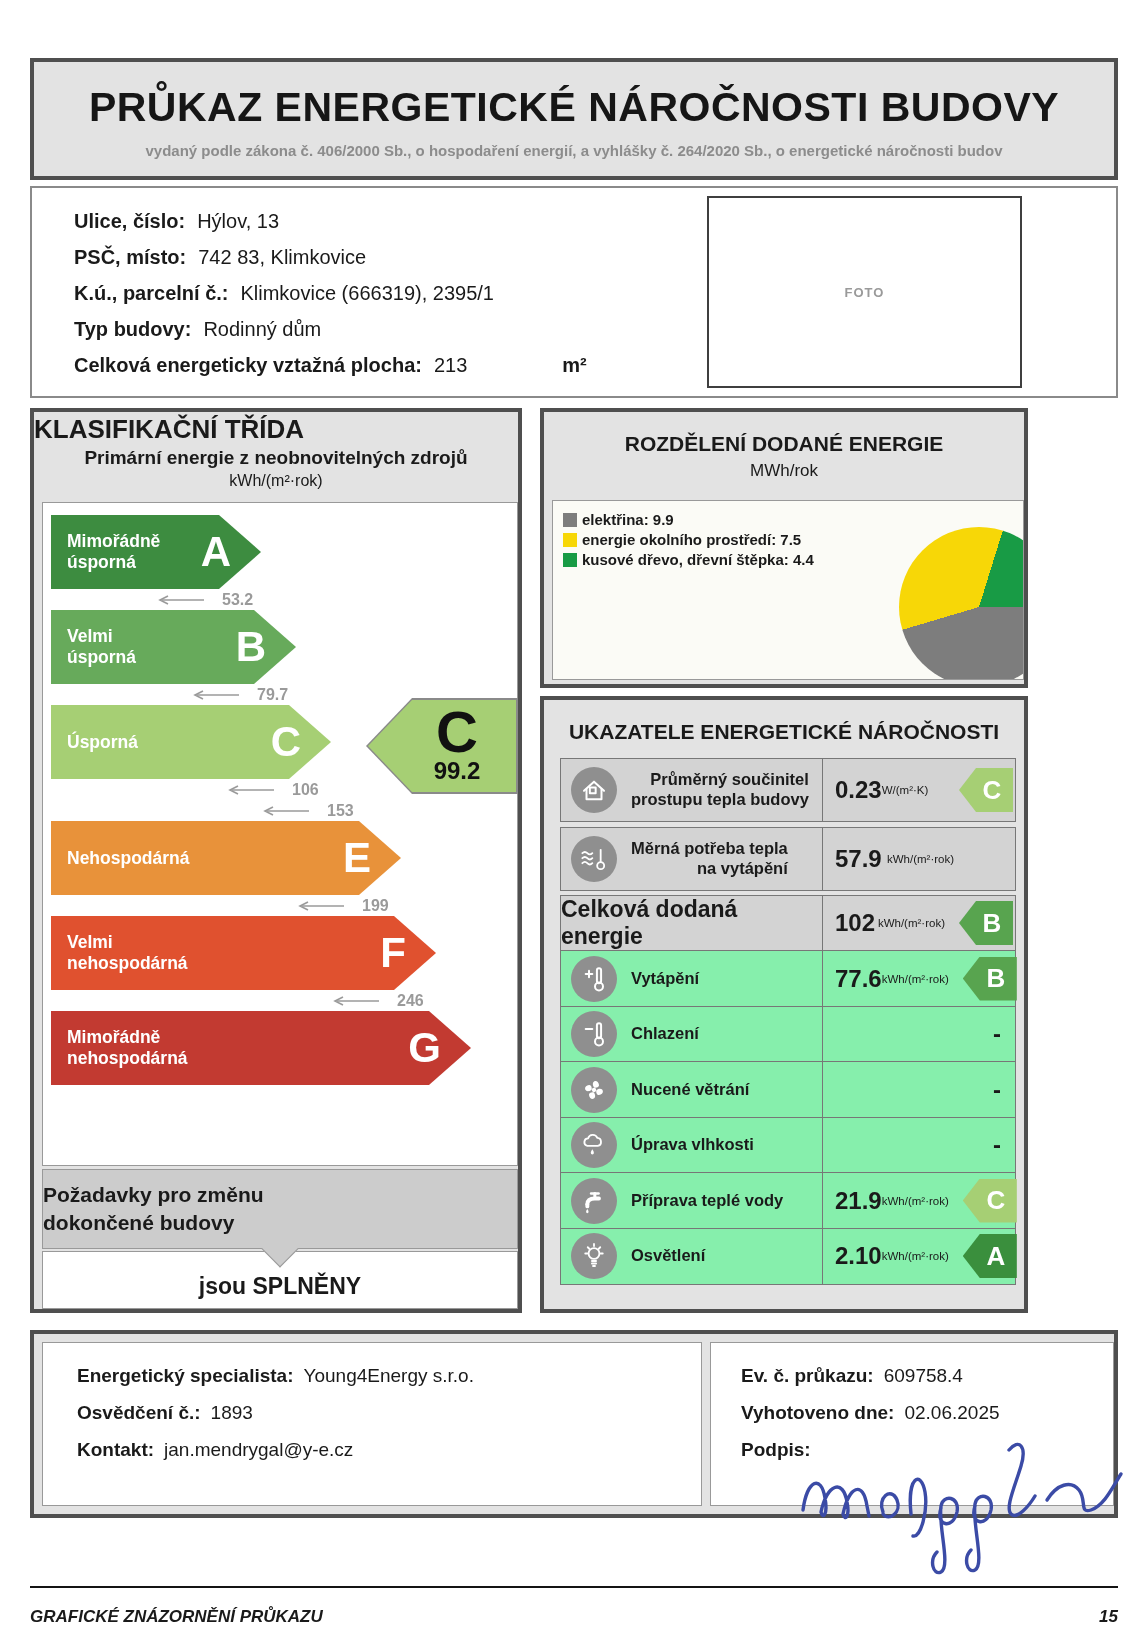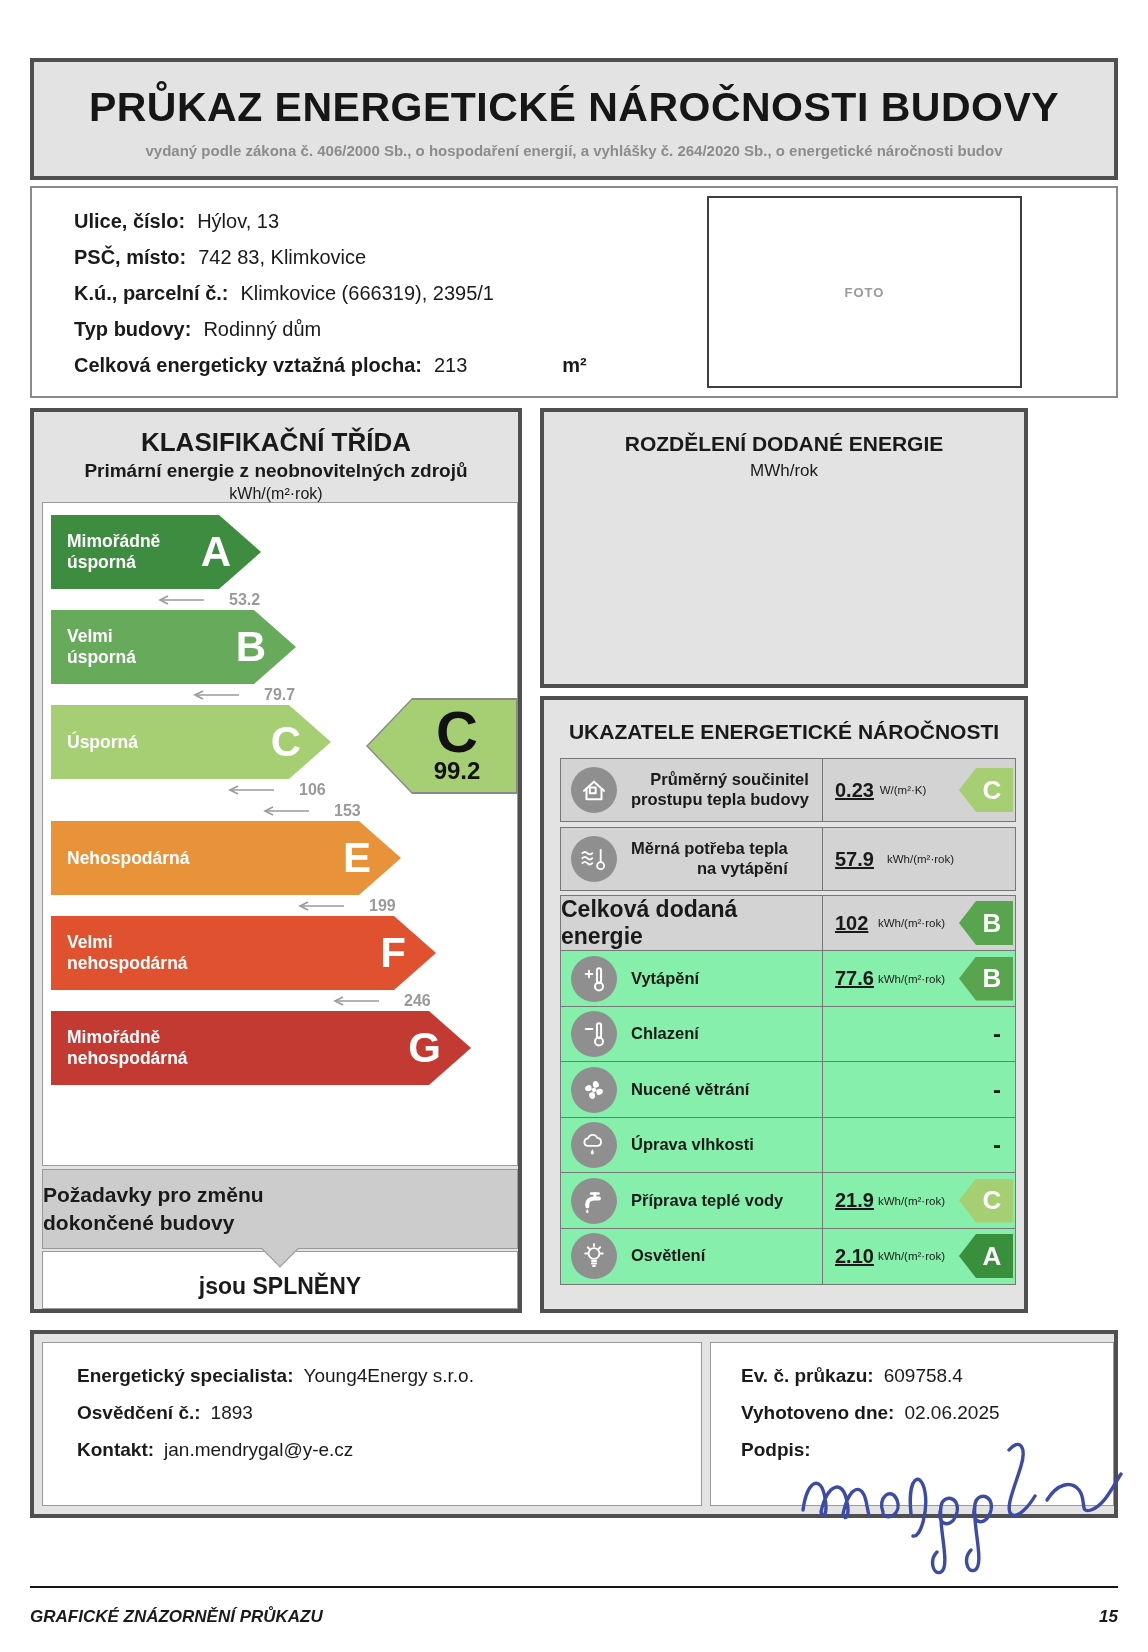--- a/index.html
+++ b/index.html
@@ -18,36 +18,36 @@
                   background: #fff; border: 2px solid #8a8a8a; padding: 22px 0 0 42px; }
   .b-row { display: flex; align-items: baseline; margin-bottom: 13px; font-size: 20px; }
   .b-label { font-weight: bold; margin-right: 12px; }
   .b-unit { font-weight: bold; margin-left: 95px; text-align: right; }
   .photo-box { position: absolute; left: 675px; top: 8px; width: 315px; height: 192px;
                border: 2px solid #3f3f3f; background: #fff; display: flex; align-items: center;
                justify-content: center; font-size: 13px; font-weight: bold; color: #9a9a9a; letter-spacing: 1px; }
 
   
   .class-panel { left: 30px; top: 408px; width: 492px; height: 905px; }
-  .cp-title { text-align: center; margin-top: 15px; font-size: 26px; font-weight: 800; }
+  .cp-title { margin-top: 2px; font-size: 26px; font-weight: 800; }
   .cp-sub   { text-align: center; margin-top: 2px; font-size: 19px; font-weight: 800; }
   .cp-unit  { text-align: center; margin-top: 3px; font-size: 16px; }
   .scale-box { position: absolute; left: 8px; top: 90px; width: 476px; height: 664px;
                background: #fff; border: 1px solid #999; padding: 12px 0 0 8px; }
   .class-row { height: 74px; }
   .gap-row { height: 21px; position: relative; }
   .class-arrow { position: relative; height: 74px; display: flex; align-items: center;
                  padding-left: 16px; color: #fff;
                  clip-path: polygon(0 0, calc(100% - 42px) 0, 100% 50%, calc(100% - 42px) 100%, 0 100%); }
   .cw0{width:210px}.cw1{width:245px}.cw2{width:280px}.cw3{width:315px}.cw4{width:350px}.cw5{width:385px}.cw6{width:420px}
   .ca-label { font-size: 17.5px; font-weight: bold; line-height: 1.18; }
   .ca-l { display: block; }
   .ca-letter { position: absolute; right: 30px; top: 50%; transform: translateY(-50%);
                font-size: 42px; font-weight: 800; }
-  .thr { position: absolute; top: 2px; display: flex; align-items: center; gap: 23px;
+  .thr { position: absolute; top: 2px; display: flex; align-items: center; gap: 16px;
          color: #9a9a9a; font-size: 16px; font-weight: bold; }
   .thr0{left:105px}.thr1{left:140px}.thr2{left:175px}.thr3{left:210px}.thr4{left:245px}.thr5{left:280px}
 
   .big-badge-outer { position: absolute; left: 332px; top: 286px; width: 152px; height: 96px;
                      background: #8a8a8a; z-index: 3;
                      clip-path: polygon(0 50%, 46px 0, 100% 0, 100% 100%, 46px 100%); }
   .big-badge-inner { position: absolute; inset: 2px; display: flex; flex-direction: column;
                      align-items: center; justify-content: center; padding-left: 30px; color: #111;
                      clip-path: polygon(0 50%, 44px 0, 100% 0, 100% 100%, 44px 100%); }
   .bb-letter { font-size: 58px; font-weight: 800; line-height: .85; }
@@ -81,21 +81,21 @@
   .ind-row { display: flex; align-items: stretch; background: #86efac; border: 1.5px solid #777;
              height: 57px; margin-top: -1.5px; }
   .ind-row.shaded { background: #d3d3d3; }
   .ind-row.gap { height: 64px; margin-top: 0; margin-bottom: 5px; text-align: right; }
   .ind-row.first { margin-top: 0; }
   .ic-label { flex: 0 0 262px; display: flex; align-items: center; gap: 14px; padding-left: 10px;
               border-right: 1.5px solid #777; }
   .lbl { font-size: 16.5px; font-weight: bold; line-height: 1.2; }
   .l1 { display: block; }
   .total .ic-label { justify-content: center; padding-left: 0; font-size: 23px; font-weight: 800; }
-  .ic-value { width: 64px; display: flex; align-items: center; font-size: 20px; font-weight: 800; padding-left: 12px; text-decoration: underline; }
+  .ic-value { width: 64px; display: flex; align-items: center; font-size: 24px; font-weight: 800; padding-left: 12px; }
   .ic-unit  { width: 76px; display: flex; align-items: center; font-size: 11.5px; }
   .ic-grade { flex: 1; display: flex; align-items: center; justify-content: flex-end; }
   .dash { font-size: 24px; font-weight: 800; padding-right: 14px; }
   .grade-arrow { width: 54px; height: 44px; margin-right: 2px; color: #fff; font-size: 26px; font-weight: 800;
                  display: flex; align-items: center; justify-content: center; padding-left: 12px;
                  clip-path: polygon(0 50%, 17px 0, 100% 0, 100% 100%, 17px 100%); }
   .icon-circle { width: 46px; height: 46px; flex: 0 0 46px; border-radius: 50%; background: #8f8f8f;
                  display: flex; align-items: center; justify-content: center; }
 
   
@@ -283,20 +283,37 @@
       <div>Požadavky pro změnu</div>
       <div>dokončené budovy</div>
       <div class="req-tri"></div>
     </div>
     <div class="result-box">jsou SPLNĚNY</div>
   </div>
 
   <div class="box pie-panel">
     <div class="p-title">ROZDĚLENÍ DODANÉ ENERGIE</div>
     <div class="p-unit">MWh/rok</div>
+    <div class="pie-inner">
+      <div class="legend">
+        <div class="legend-item">
+          <span class="legend-swatch" style="background: rgb(125, 125, 125);"></span>
+          <span>elektřina: 9.9</span>
+        </div>
+        <div class="legend-item">
+          <span class="legend-swatch" style="background: rgb(247, 215, 7);"></span>
+          <span>energie okolního prostředí: 7.5</span>
+        </div>
+        <div class="legend-item">
+          <span class="legend-swatch" style="background: rgb(24, 155, 69);"></span>
+          <span>kusové dřevo, dřevní štěpka: 4.4</span>
+        </div>
+      </div>
+      <div class="pie" id="pie" style="background: conic-gradient(from 17.3deg, rgb(24, 155, 69) 0deg, rgb(24, 155, 69) 72.6606deg, rgb(125, 125, 125) 72.6606deg, rgb(125, 125, 125) 236.147deg, rgb(247, 215, 7) 236.147deg, rgb(247, 215, 7) 360deg);"></div>
+    </div>
   </div>
 
   <div class="box ind-panel">
     <div class="i-title">UKAZATELE ENERGETICKÉ NÁROČNOSTI</div>
     <div class="rows">
 
       <div class="ind-row shaded gap first">
         <div class="ic-label">
           <span class="icon-circle">
             <svg width="30" height="30" viewBox="0 0 36 36" fill="none" stroke="#fff" stroke-width="2.4" stroke-linecap="round" stroke-linejoin="round">

